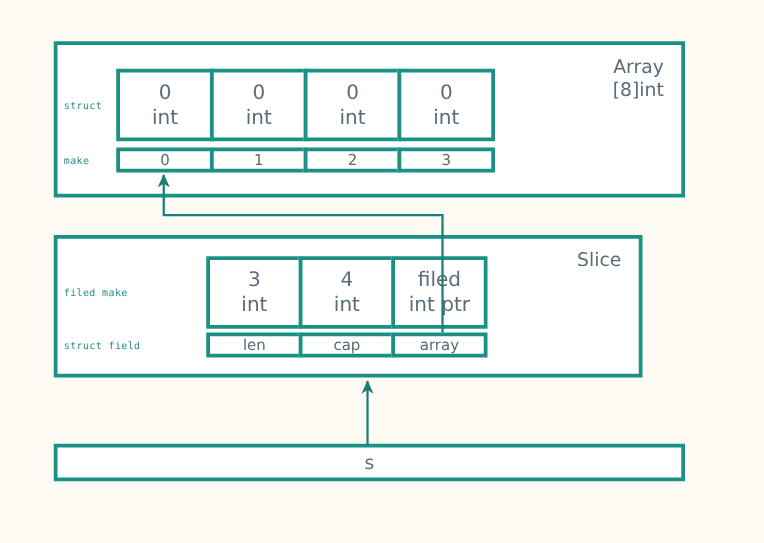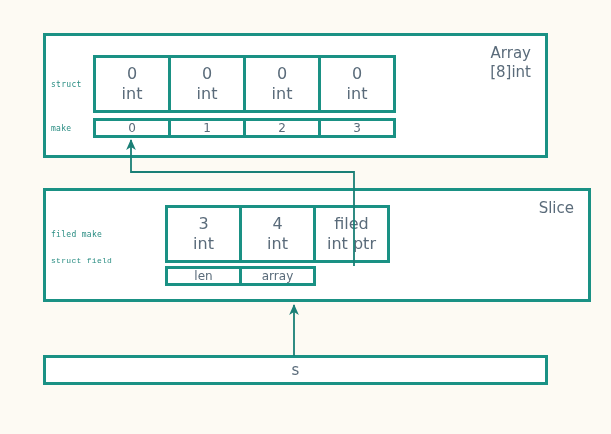--- a/index.html
+++ b/index.html
@@ -29,21 +29,21 @@
   }
   #array-container {
     left: 43px;
     top: 33px;
     width: 505px;
     height: 125px;
   }
   #slice-container {
     left: 43px;
     top: 188px;
-    width: 548px;
+    width: 471px;
     height: 114px;
   }
   #variable-box {
     left: 43px;
     top: 355px;
     width: 505px;
     height: 30px;
   }
 
   
@@ -180,39 +180,40 @@
     <div class="cell tag-cell">3</div>
   </div>
 
   <div class="container" id="slice-container">
     <div class="title-block">
       <span class="line1">Slice</span>
     </div>
   </div>
 
   <div class="row-label" style="left:51px; top:230px;">filed make</div>
-  <div class="row-label" style="left:51px; top:256px;font-family:Liberation Mono, monospace;">struct field</div>
+  <div class="row-label" style="left:51px; top:272px;">struct field</div>
 
   <div class="cell-row" id="slice-values">
     <div class="cell value-cell">
       <span class="v-num">3</span>
       <span class="v-type">int</span>
     </div>
     <div class="cell value-cell">
       <span class="v-num">4</span>
       <span class="v-type">int</span>
     </div>
     <div class="cell value-cell">
       <span class="v-num">filed</span>
       <span class="v-type">int ptr</span>
     </div>
   </div>
 
   <div class="cell-row" id="slice-fields">
     <div class="cell tag-cell">len</div>
+    <div class="cell tag-cell">cap</div>
     <div class="cell tag-cell">array</div>
   </div>
 
   <div class="container" id="variable-box">
     <div id="variable-label">s</div>
   </div>
 
   <svg id="arrows" viewBox="0 0 611 434">
     <defs>
       <marker id="arrowhead" markerWidth="7" markerHeight="7" refX="5.5" refY="3" orient="auto" markerUnits="strokeWidth">

